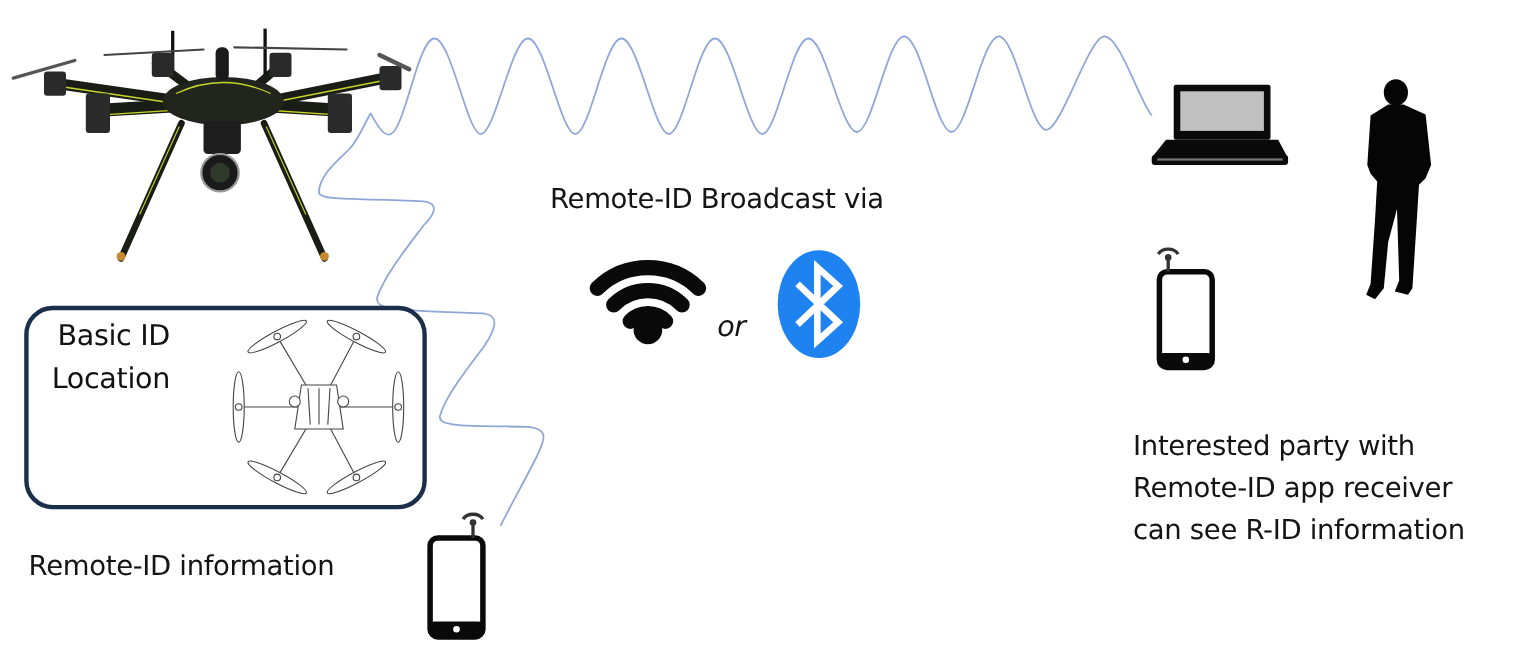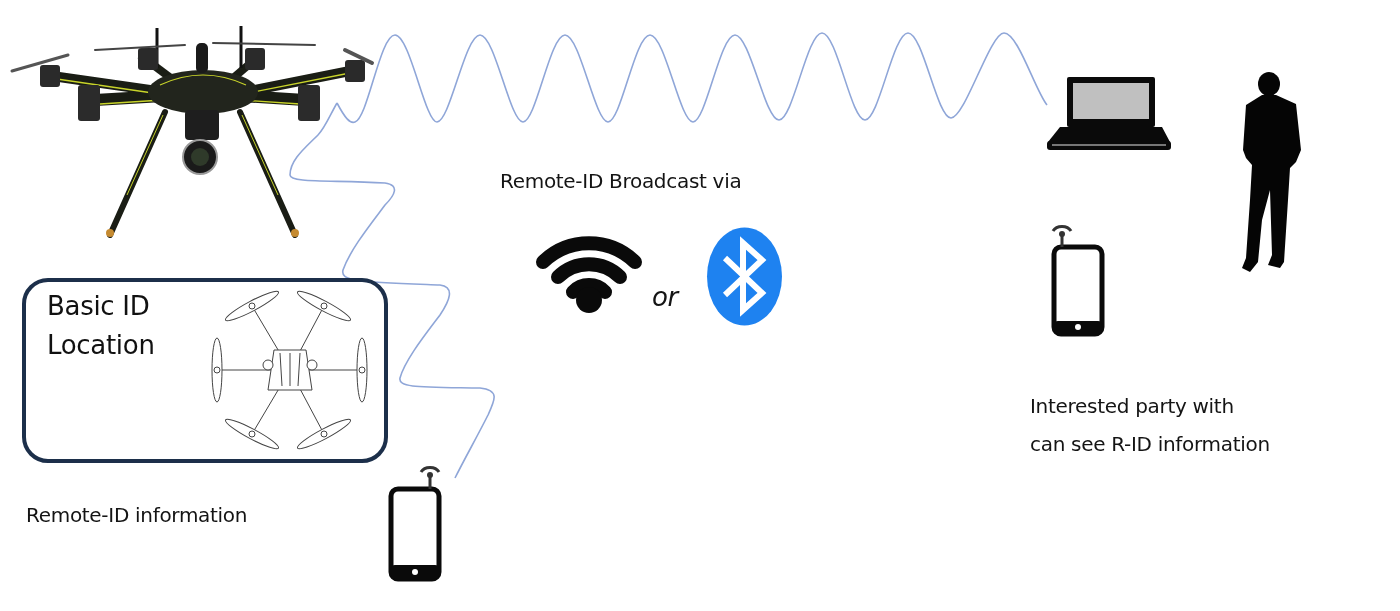--- a/index.html
+++ b/index.html
@@ -1,22 +1,22 @@
 <!DOCTYPE html>
 <html><head>
 <meta charset="utf-8">
 <style>
   html, body { margin: 0; padding: 0; background: #ffffff; }
   #canvas { position: relative; width: 1400px; height: 611px; overflow: hidden; background: #fff;
     font-family: "DejaVu Sans", "Liberation Sans", sans-serif; color: #111; }
-  .txt { position: absolute; font-size: 20px; line-height: 38px; white-space: nowrap; color: #141414; letter-spacing: -0.3px; }
+  .txt { position: absolute; font-size: 25px; line-height: 38px; white-space: nowrap; color: #141414; letter-spacing: -0.3px; }
   #info-box { position: absolute; left: 22px; top: 278px; width: 358px; height: 177px;
     border: 4px solid #1c2f4a; border-radius: 26px; }
   .info-line { display: block; font-size: 26px; line-height: 39px; letter-spacing: -0.3px; }
-  #info-list { position: absolute; left: 47px; top: 287px; }
+  #info-list { position: absolute; left: 47px; top: 287px; text-align: right; }
   #broadcast-title { left: 500px; top: 162px; }
   #or-label { left: 652px; top: 278px; font-size: 26px; font-style: italic; }
   #pilot-caption { left: 26px; top: 496px; line-height: 38px; }
   #party-caption { left: 1030px; top: 387px; line-height: 38px; width: 340px; }
   svg { position: absolute; left: 0; top: 0; }
 </style>
 </head>
 <body>
 
 <div id="canvas">
@@ -157,15 +157,16 @@
 
   <div id="broadcast-title" class="txt">Remote-ID Broadcast via</div>
   <div id="or-label" class="txt">or</div>
 
   <div id="pilot-caption" class="txt">
     <div>Remote-ID information</div>
   </div>
 
   <div id="party-caption" class="txt">
     <div>Interested party with</div>
+    <div>Remote-ID app receiver</div>
     <div>can see R-ID information</div>
   </div>
 </div>
 
 </body></html>

